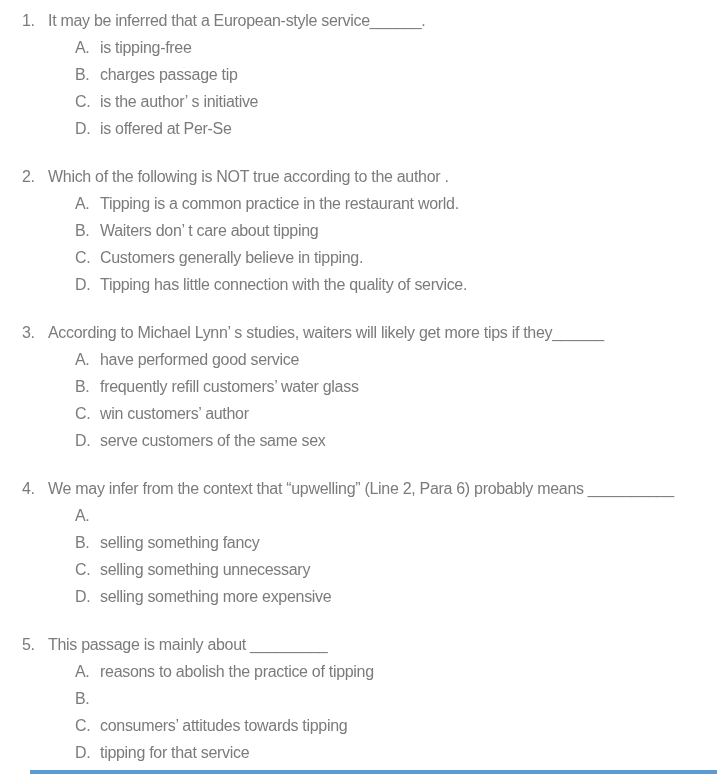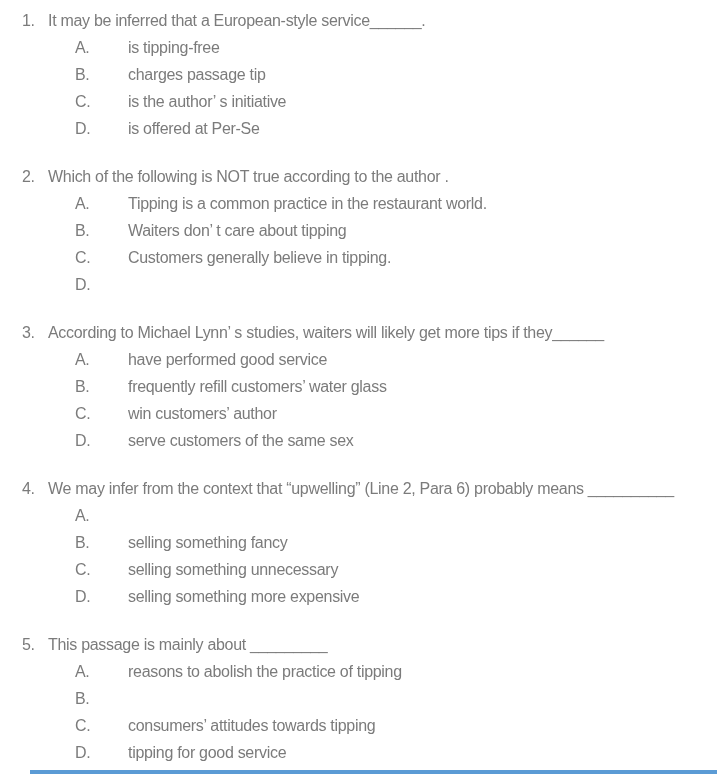--- a/index.html
+++ b/index.html
@@ -39,21 +39,20 @@
     display: flex;
     padding-left: 53px;
     line-height: 27px;
   }
   .opt-letter {
     width: 25px;
     flex: 0 0 25px;
   }
   .opt-text {
     white-space: nowrap;
-    margin-left: 28px;
   }
   .bottom-bar {
     position: absolute;
     left: 30px;
     right: 0;
     bottom: 0;
     height: 4px;
   }
 </style>
 </head>
@@ -97,20 +96,21 @@
       <div class="opt-row">
         <span class="opt-letter">B.</span>
         <span class="opt-text">Waiters don’ t care about tipping</span>
       </div>
       <div class="opt-row">
         <span class="opt-letter">C.</span>
         <span class="opt-text">Customers generally believe in tipping.</span>
       </div>
       <div class="opt-row">
         <span class="opt-letter">D.</span>
+        <span class="opt-text">Tipping has little connection with the quality of service.</span>
       </div>
     </div>
 
     <div class="question-block">
       <div class="q-row">
         <span class="q-num">3.</span>
         <span class="q-text">According to Michael Lynn’ s studies, waiters will likely get more tips if they______</span>
       </div>
       <div class="opt-row">
         <span class="opt-letter">A.</span>
@@ -163,20 +163,20 @@
       </div>
       <div class="opt-row">
         <span class="opt-letter">B.</span>
       </div>
       <div class="opt-row">
         <span class="opt-letter">C.</span>
         <span class="opt-text">consumers’  attitudes towards tipping</span>
       </div>
       <div class="opt-row">
         <span class="opt-letter">D.</span>
-        <span class="opt-text">tipping for good service</span>
+        <span class="opt-text">tipping for that service</span>
       </div>
     </div>
 
   </div>
 
   <div class="bottom-bar" style="background: rgb(91, 155, 213);"></div>
 </div>
 
 </body></html>

